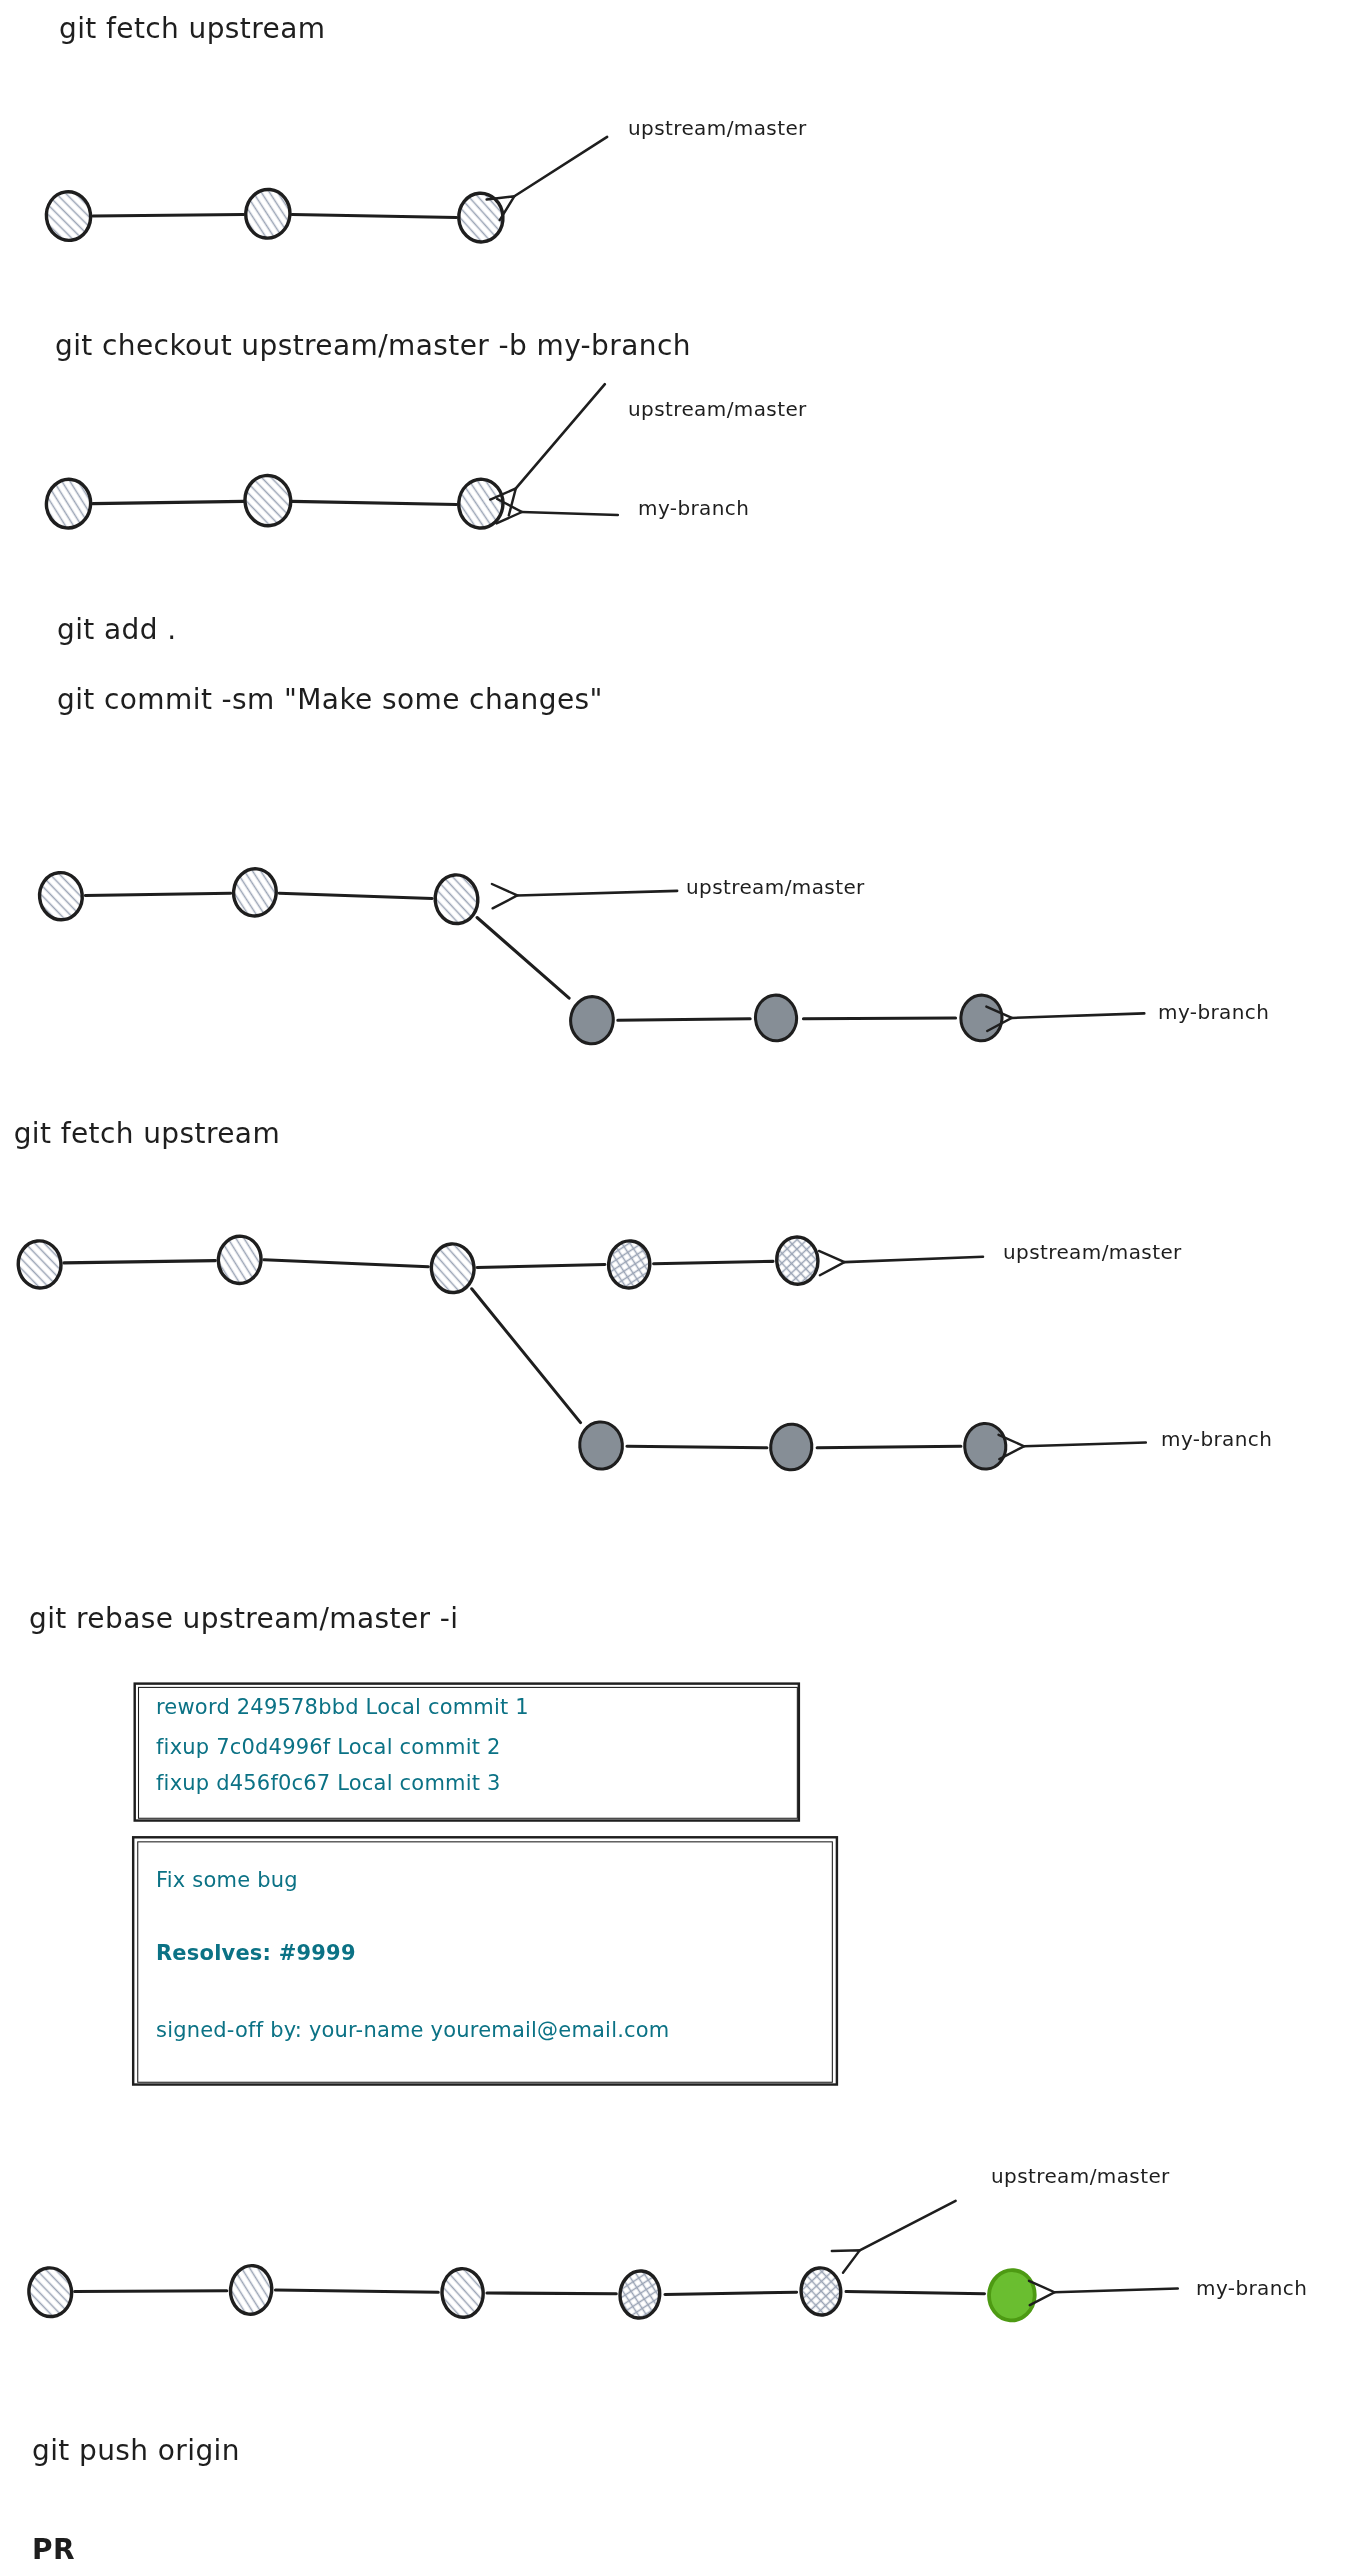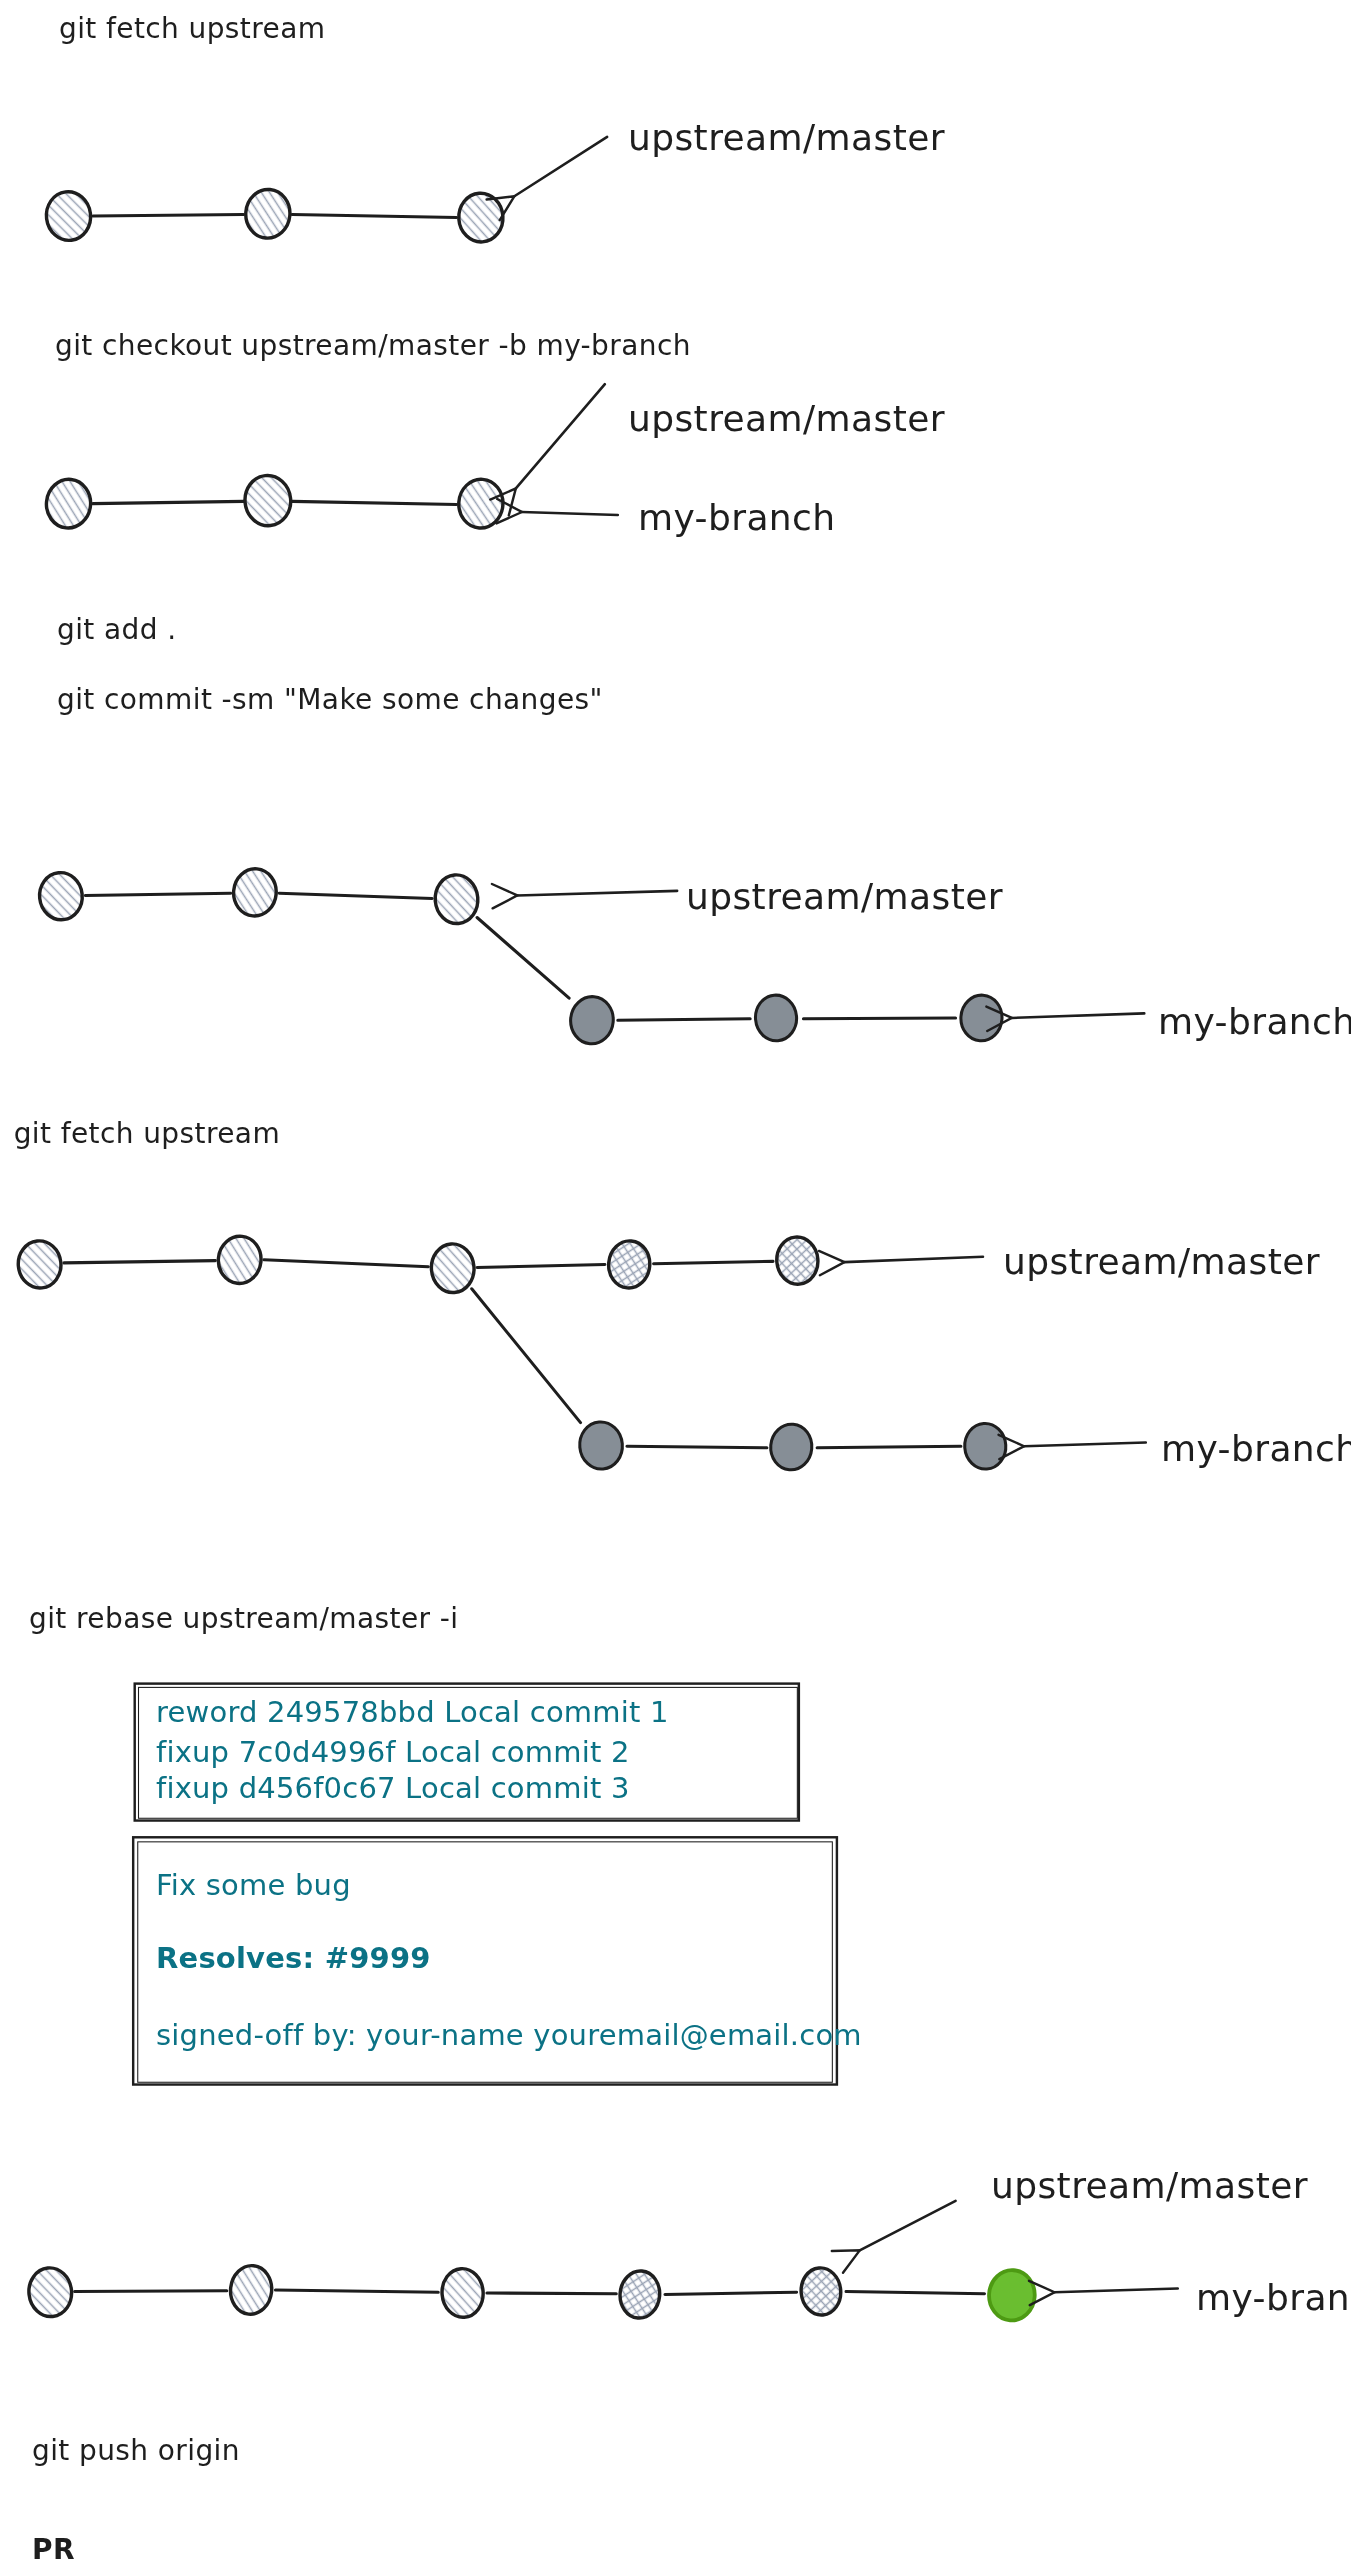--- a/index.html
+++ b/index.html
@@ -13,22 +13,22 @@
   html,body{margin:0;padding:0;background:#ffffff;}
   #canvas{
     position:relative;width:1352px;height:2576px;background:#ffffff;overflow:hidden;
     font-family:"DejaVu Sans","Liberation Sans",sans-serif;color:var(--ink);border-radius:20px;
   }
   #art{position:absolute;left:0;top:0;}
   .hand{
     position:absolute;white-space:pre;font-size:28px;line-height:1.2;
     color:var(--ink);letter-spacing:0.4px;
   }
-  .ref-label{font-size:36px;}
-  .teal{color:var(--teal);font-size:29px;letter-spacing:0.2px;}
+  .ref-label{font-size:20px;}
+  .teal{color:var(--teal);font-size:21px;letter-spacing:0.2px;}
 </style>
 </head>
 <body>
 
 <div id="canvas">
 
   <svg id="art" width="1352" height="2576" viewBox="0 0 1777 3386">
     <defs>
       <pattern id="hatch" patternUnits="userSpaceOnUse" width="9" height="9" patternTransform="rotate(-38)">
         <line x1="4.5" y1="-1" x2="4.5" y2="10" stroke="var(--hatch)" stroke-width="2"></line>

